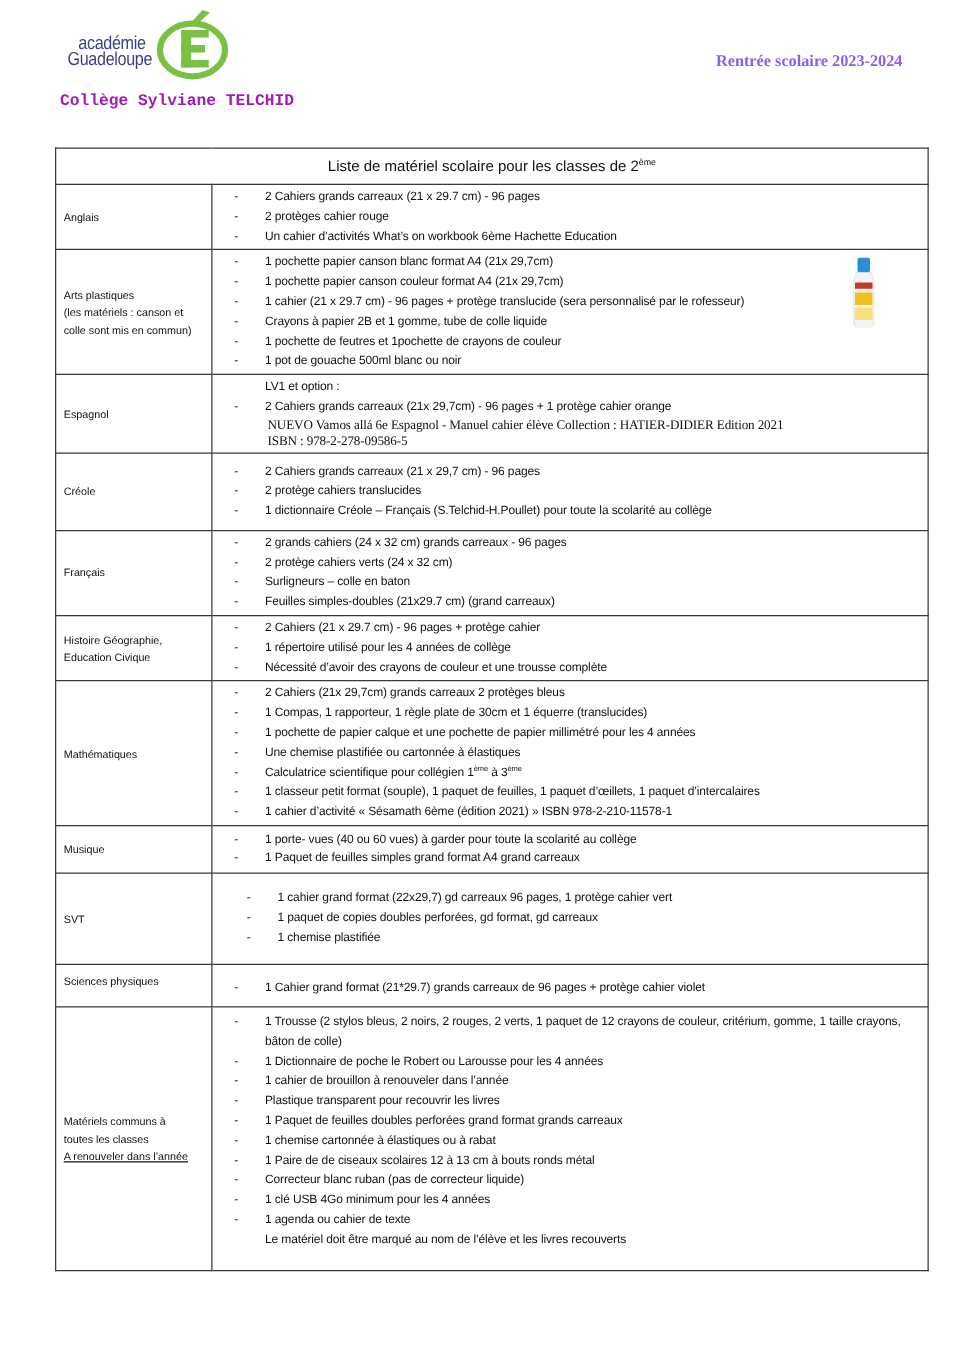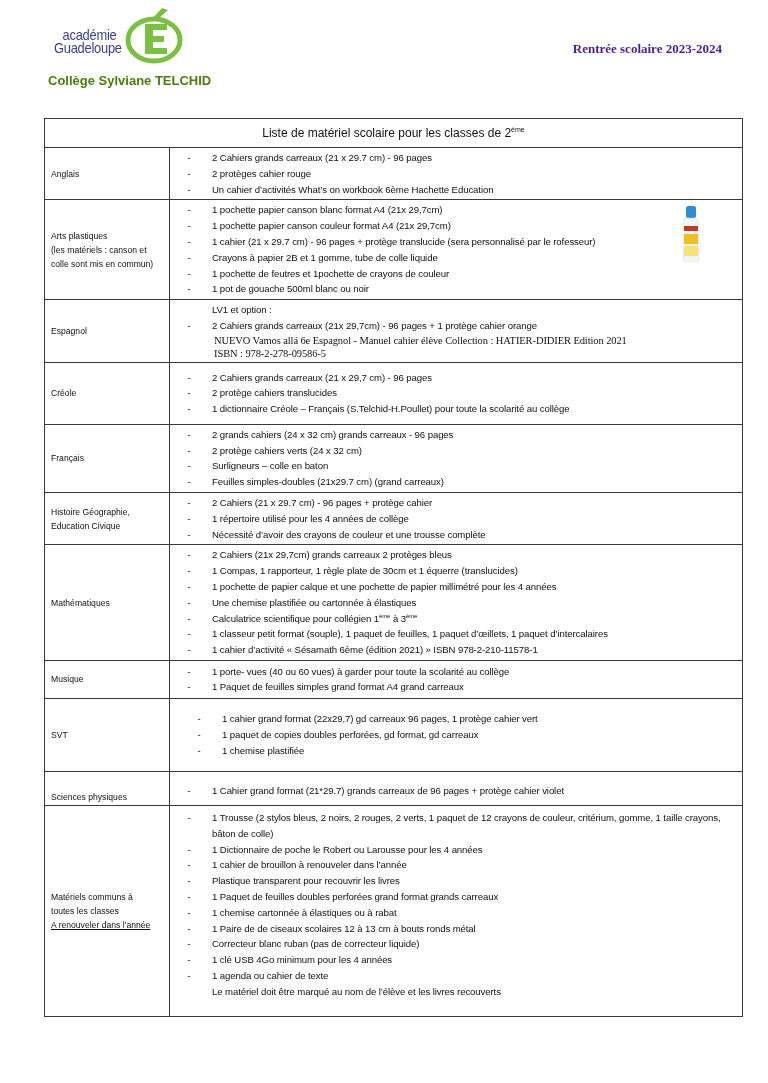--- a/index.html
+++ b/index.html
@@ -1,21 +1,21 @@
 <!DOCTYPE html>
 <html><head>
 <meta charset="utf-8">
 <style>
   html, body { margin:0; padding:0; background:#ffffff; }
   body { width:768px; height:1083px; position:relative; overflow:hidden; font-family:"Liberation Sans", sans-serif; color:#1a1a1a; }
   .logo { position:absolute; left:52px; top:6px; width:140px; height:58px; }
   .logo-text { position:absolute; left:2px; top:22px; font-family:"Liberation Sans", sans-serif; color:#3b3f86; font-size:15px; line-height:13px; letter-spacing:-0.3px; font-weight:normal; transform:scaleX(0.86); transform-origin:left top; }
   .logo svg { position:absolute; left:60px; top:0px; }
-  .school { position:absolute; left:48px; top:73px; font-family:Liberation Sans, sans-serif; font-weight:bold; font-size:13px; color:#4d7c0f; }
-  .year { position:absolute; right:46px; top:41px; font-family:"Liberation Serif", serif; font-weight:bold; font-size:13px; color:#4c1d95; }
+  .school { position:absolute; left:48px; top:73px; font-family:Liberation Mono, monospace; font-weight:bold; font-size:13px; color:#a21caf; }
+  .year { position:absolute; right:46px; top:41px; font-family:"Liberation Serif", serif; font-weight:bold; font-size:13px; color:#8b5cf6; }
   table.list { position:absolute; left:44px; top:118px; width:699px; border-collapse:collapse; font-size:10px; }
   table.list td { border:1px solid #3a3a3a; vertical-align:middle; }
   .title-cell { height:26px; text-align:center; font-size:12px; color:#111; }
   .title-cell sup { font-size:7px; }
   .subj { width:118px; padding:0 0 0 6px; font-size:8.6px; line-height:14px; color:#111; }
   .items { padding:2px 6px 2px 14px; position:relative; }
   .items ul { list-style:none; margin:0; padding:0; }
   .items li { position:relative; padding-left:28px; font-size:9.6px; line-height:15.8px; color:#111; letter-spacing:-0.1px; }
   .items li .dash { position:absolute; left:0; top:0; width:10px; text-align:center; }
   .items li.plain { padding-left:28px; }
@@ -173,21 +173,21 @@
         </td>
         <td class="items svt">
           <ul>
             <li><span class="dash">-</span><span>1 cahier grand format (22x29,7) gd carreaux 96 pages, 1 protège cahier vert</span></li>
             <li><span class="dash">-</span><span>1 paquet de copies doubles perforées, gd format, gd carreaux</span></li>
             <li><span class="dash">-</span><span>1 chemise plastifiée</span></li>
           </ul>
         </td>
       </tr>
       <tr style="height: 34px;">
-        <td class="subj" style="vertical-align: top; padding-top: 18px;">
+        <td class="subj" style="vertical-align: top; padding-top: 6px;">
           <div>Sciences physiques</div>
         </td>
         <td class="items" style="vertical-align: bottom; padding-bottom: 6px;">
           <ul>
             <li><span class="dash">-</span><span>1 Cahier grand format (21*29.7) grands carreaux de 96 pages  + protège cahier violet</span></li>
           </ul>
         </td>
       </tr>
       <tr style="height: 211px;">
         <td class="subj">

